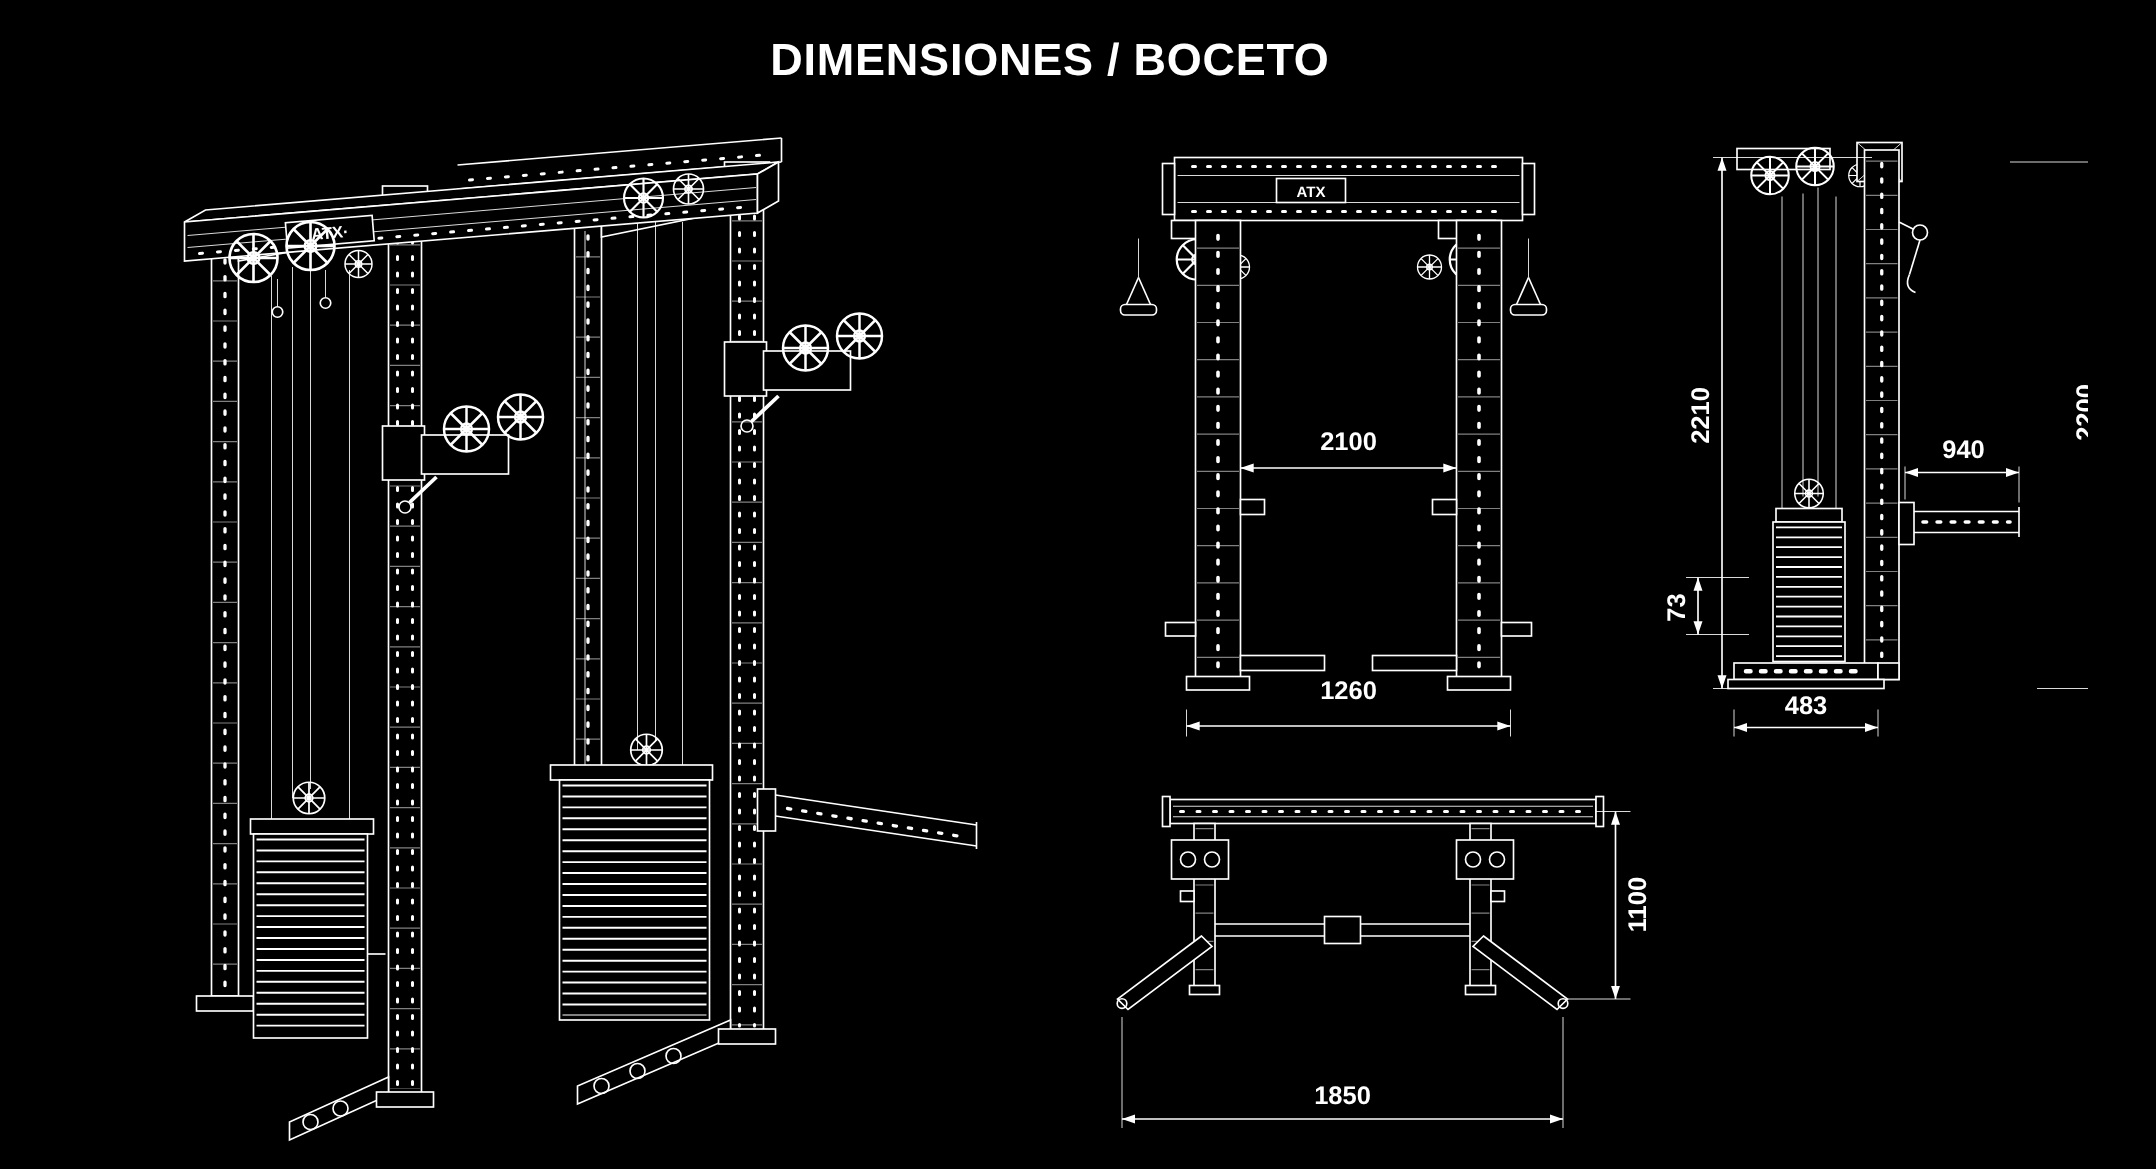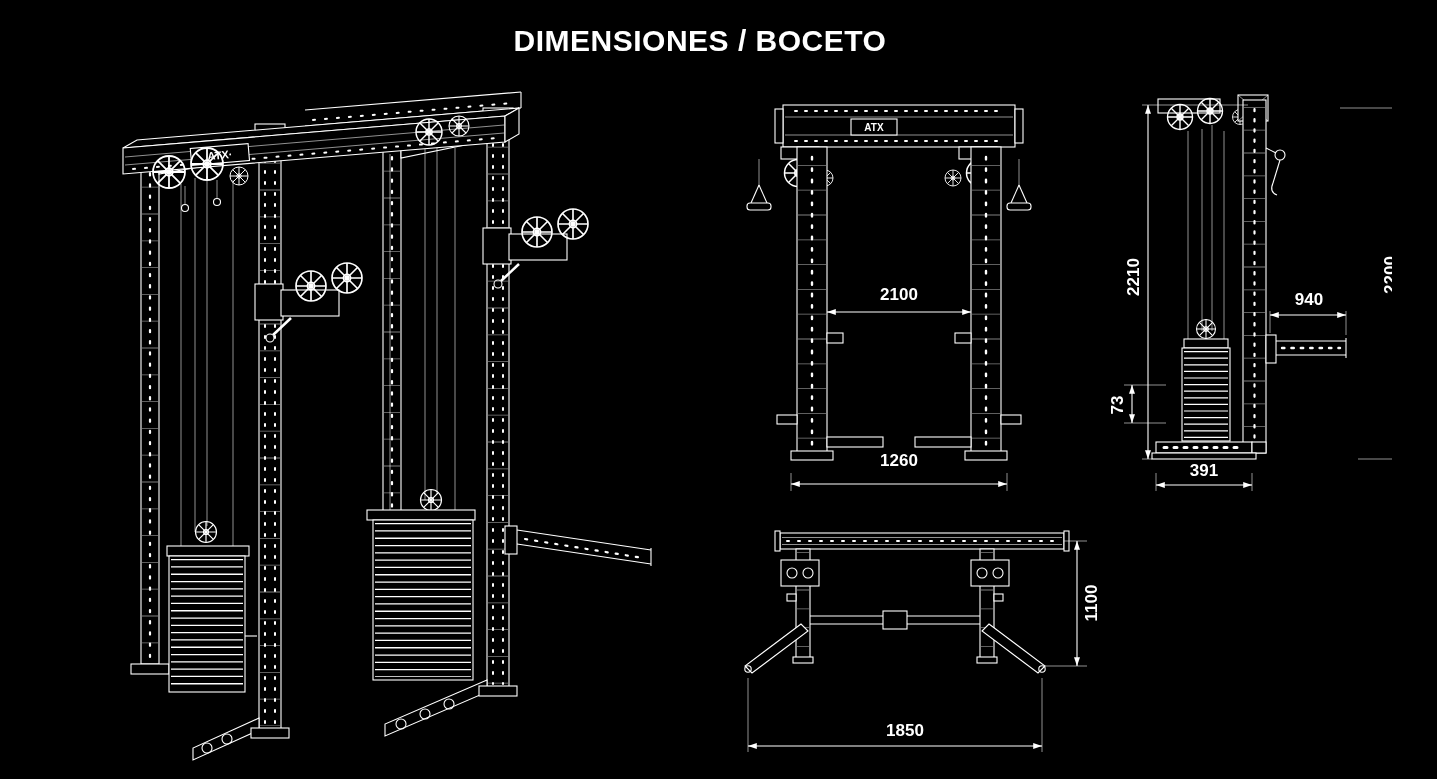--- a/index.html
+++ b/index.html
@@ -307,21 +307,21 @@
         <line class="dm" x1="32" y1="300" x2="32" y2="338" marker-start="url(#mS)" marker-end="url(#mS)"></line>
         <line class="tn" x1="56" y1="388" x2="56" y2="406"></line>
         <line class="tn" x1="152" y1="388" x2="152" y2="406"></line>
         <line class="dm" x1="56" y1="400" x2="152" y2="400" marker-start="url(#mS)" marker-end="url(#mS)"></line>
       </g>
     </svg>
     <div class="dim v" style="left:34px;top:192px">2210</div>
     <div class="dim v" style="left:291px;top:190px">2200</div>
     <div class="dim" style="left:209px;top:215px">940</div>
     <div class="dim v" style="left:18px;top:320px">73</div>
-    <div class="dim" style="left:104px;top:386px">391</div>
+    <div class="dim" style="left:104px;top:386px">483</div>
   </div>
 
   <div class="view" style="left:725px;top:520px;width:390px;height:255px">
     <svg viewBox="0 0 390 255" width="390" height="255">
       <defs>
         <marker id="mT" viewBox="0 0 10 8" refX="10" refY="4" markerWidth="8" markerHeight="7" orient="auto-start-reverse">
           <path d="M0,0.6 L10,4 L0,7.4 Z" fill="#fff"></path>
         </marker>
       </defs>
       <g>
@@ -364,16 +364,16 @@
       <g>
         <line class="tn" x1="339" y1="21" x2="362" y2="21"></line>
         <line class="tn" x1="320" y1="146" x2="362" y2="146"></line>
         <line class="dm" x1="352" y1="21" x2="352" y2="146" marker-start="url(#mT)" marker-end="url(#mT)"></line>
         <line class="tn" x1="23" y1="158" x2="23" y2="232"></line>
         <line class="tn" x1="317" y1="158" x2="317" y2="232"></line>
         <line class="dm" x1="23" y1="226" x2="317" y2="226" marker-start="url(#mT)" marker-end="url(#mT)"></line>
       </g>
     </svg>
     <div class="dim v" style="left:367px;top:83px">1100</div>
-    <div class="dim" style="left:180px;top:211px">1850</div>
+    <div class="dim" style="left:170px;top:211px">1850</div>
   </div>
 
 </div>
 
 </body></html>

